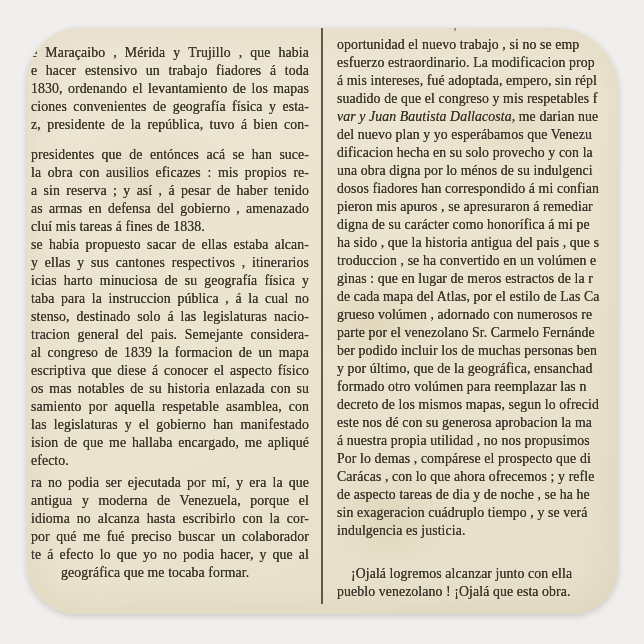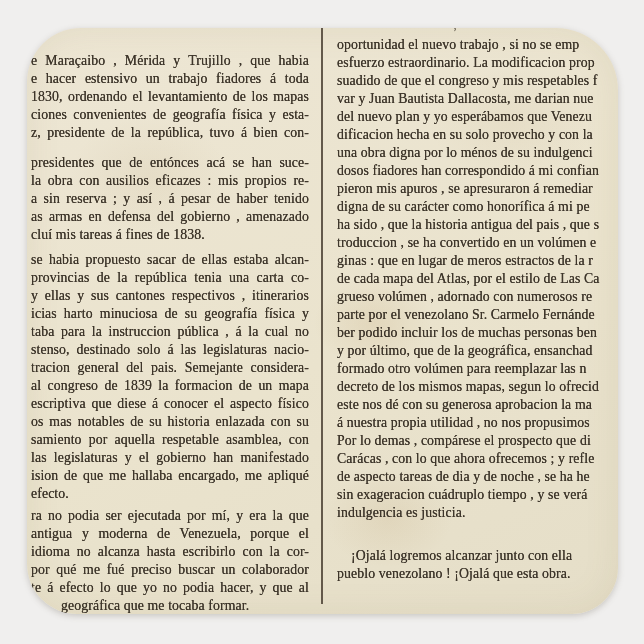--- a/index.html
+++ b/index.html
@@ -23,55 +23,54 @@
   .col{
     position:absolute;top:8px;
     font-size:13.8px;color:var(--ink,#3e362b);
     text-shadow:0 0 .5px currentColor;letter-spacing:.1px;
   }
   .col-left{left:4px;width:278px;}
   .col-right{left:310px;width:282px;}
   .tline{height:18px;line-height:18px;overflow:hidden;text-align:justify;text-align-last:justify;}
   .col-right .tline{text-align:left;text-align-last:auto;white-space:nowrap;}
   .tline.last{text-align-last:left;}
-  .it{text-align:right;}
+  .it{font-style:italic;text-align:right;}
   .divider{position:absolute;left:294px;top:0;width:2px;height:576px;background:var(--rule,#4b4134);opacity:.85;}
   .top-frag{
     position:absolute;left:318px;top:-10px;width:250px;height:14px;overflow:hidden;
     font-size:12px;color:var(--ink,#3e362b);letter-spacing:18px;opacity:.85;
   }
 </style>
 </head>
 <body>
 
 <div class="stage" style="--bg: #f0efee; --ink: #3e362b; --rule: #4b4134;">
   <div class="sticker">
     <div class="stain s1"></div>
     <div class="stain s2"></div>
     <div class="stain s3"></div>
     <div class="stain s4"></div>
     <div class="top-frag">· ·· ‚ · ·· ·</div>
     <div class="col col-left">
-        <div style="margin-top: 16px;">
+        <div style="margin-top: 8px;">
           <div class="tline">e Maraçaibo , Mérida y Trujillo , que habia</div>
           <div class="tline">e hacer estensivo un trabajo fiadores á toda</div>
           <div class="tline">1830, ordenando el levantamiento de los mapas</div>
           <div class="tline">ciones convenientes de geografía física y esta-</div>
           <div class="tline">z, presidente de la república, tuvo á bien con-</div>
         </div>
         <div style="margin-top: 12px;">
           <div class="tline">presidentes que de entónces acá se han suce-</div>
           <div class="tline">la obra con ausilios eficazes : mis propios re-</div>
           <div class="tline">a sin reserva ; y así , á pesar de haber tenido</div>
           <div class="tline">as armas en defensa del gobierno , amenazado</div>
           <div class="tline last">cluí mis tareas á fines de 1838.</div>
         </div>
-        <div style="margin-top: 7px;">
+        <div style="">
           <div class="tline">se habia propuesto sacar de ellas estaba alcan-</div>
-          <div class="tline">provincias de la república tenia una carta co-</div>
           <div class="tline">y ellas y sus cantones respectivos , itinerarios</div>
           <div class="tline">icias harto minuciosa de su geografía física y</div>
           <div class="tline">taba para la instruccion pública , á la cual no</div>
           <div class="tline">stenso, destinado solo á las legislaturas nacio-</div>
           <div class="tline">tracion general del pais. Semejante considera-</div>
           <div class="tline">al congreso de 1839 la formacion de un mapa</div>
           <div class="tline">escriptiva que diese á conocer el aspecto físico</div>
           <div class="tline">os mas notables de su historia enlazada con su</div>
           <div class="tline">samiento por aquella respetable asamblea, con</div>
           <div class="tline">las legislaturas y el gobierno han manifestado</div>
@@ -85,20 +84,21 @@
           <div class="tline">por qué me fué preciso buscar un colaborador</div>
           <div class="tline">te á efecto lo que yo no podia hacer, y que al</div>
           <div class="tline last" style="text-indent: 30px;">geográfica que me tocaba formar.</div>
         </div>
       </div>
     <div class="divider"></div>
     <div class="col col-right">
         <div style="margin-top: 0px;">
           <div class="tline">oportunidad el nuevo trabajo , si no se emp</div>
           <div class="tline">esfuerzo estraordinario. La modificacion prop</div>
+          <div class="tline">á mis intereses, fué adoptada, empero, sin répl</div>
           <div class="tline">suadido de que el congreso y mis respetables f</div>
           <div class="tline"><span class="it">var y Juan Bautista Dallacosta,</span><span class=""> me darian nue</span></div>
           <div class="tline">del nuevo plan y yo esperábamos  que Venezu</div>
           <div class="tline">dificacion hecha en su solo provecho y con la</div>
           <div class="tline">una obra digna por lo ménos de su indulgenci</div>
           <div class="tline">dosos fiadores han correspondido á mi confian</div>
           <div class="tline">pieron mis apuros , se apresuraron á remediar</div>
           <div class="tline">digna de su carácter como honorífica á mi pe</div>
           <div class="tline">ha sido , que la historia antigua del pais , que s</div>
           <div class="tline">troduccion , se ha convertido en un volúmen e</div>

